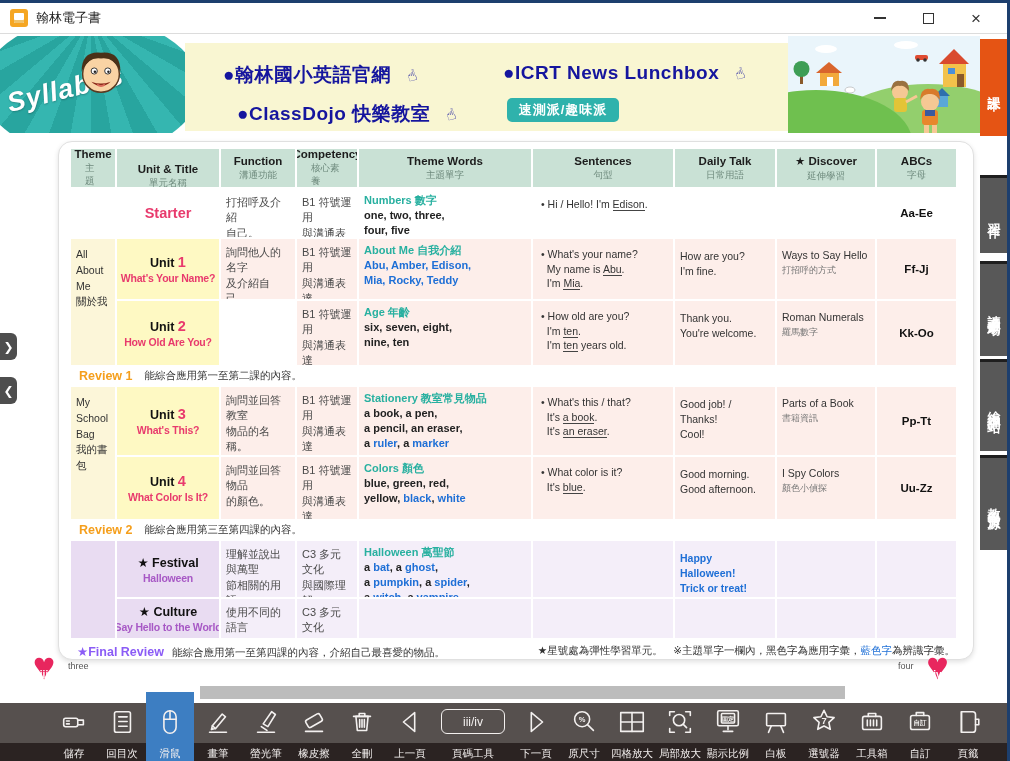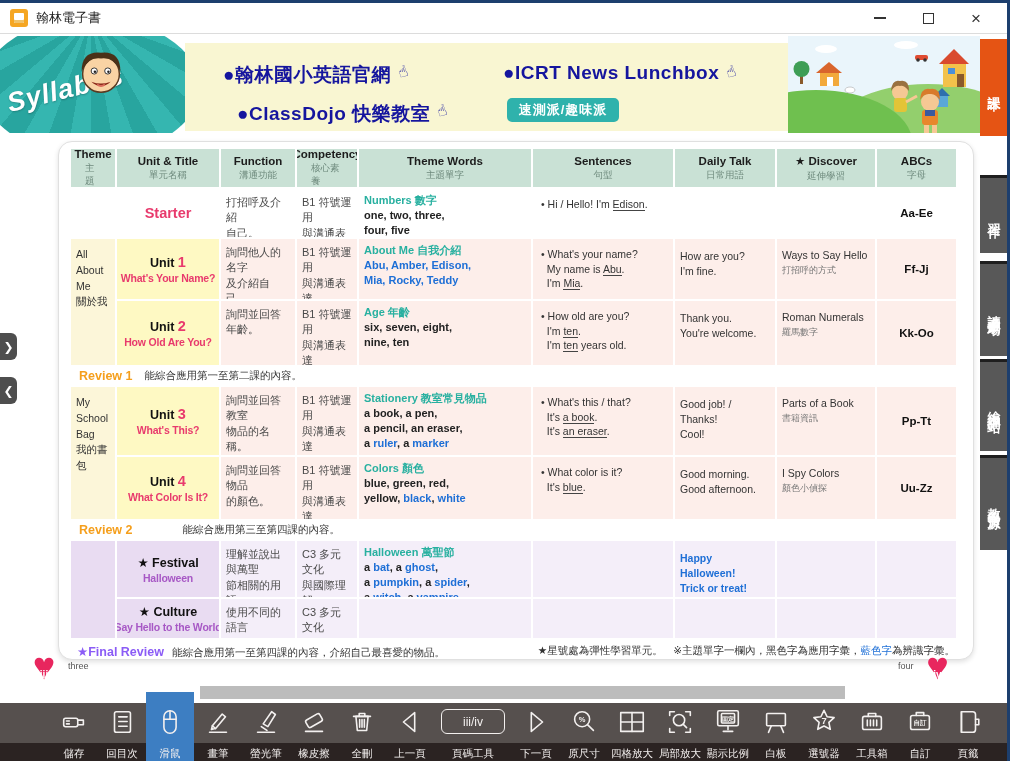--- a/index.html
+++ b/index.html
@@ -18,21 +18,21 @@
   .wc.max span { display:block; width:11px; height:11px; border:1.5px solid #333; }
   .wc.close { font-size:17px; line-height:1; }
 
   
   .banner { position:absolute; left:0; top:33px; width:980px; height:97px; background:#fff; overflow:hidden; }
   .logo-fan { position:absolute; left:-18px; top:-18px; width:218px; height:138px; border-radius:50%;
     background:repeating-conic-gradient(from 140deg at 50% 0%, #35b6b0 0 10deg, #28a59f 10deg 20deg); }
   .logo-text { position:absolute; left:24px; top:56px; transform:rotate(-14deg); color:#fff; font-size:27px; font-weight:bold; font-style:italic; letter-spacing:1px; text-shadow:0 1px 2px rgba(0,0,0,.25); }
   .mascot { position:absolute; left:72px; top:6px; }
   .yellow-panel { position:absolute; left:185px; top:7px; width:603px; height:88px; background:#f9f6d2; }
-  .web-link { position:absolute; display:flex; align-items:flex-start; gap:7px; cursor:pointer; }
+  .web-link { position:absolute; display:flex; align-items:center; gap:16px; cursor:pointer; }
   .web-link .lbl { font-size:19px; font-weight:bold; color:#15159e; letter-spacing:0.5px; }
   .web-link .hand { font-size:16px; color:#15159e; transform:rotate(-18deg); }
   .quiz-btn { position:absolute; left:322px; top:55px; width:112px; height:24px; background:#2fb2ac; color:#fff; font-size:13px; font-weight:bold; border-radius:5px; display:flex; align-items:center; justify-content:center; cursor:pointer; letter-spacing:1px; }
   .scene { position:absolute; left:788px; top:0; }
 
   
   .side-tab { position:absolute; left:980px; width:27px; writing-mode:vertical-rl; text-orientation:upright; text-align:center; color:#fff; font-size:13px; font-weight:bold; letter-spacing:3px; background:#585858; border-top:3px solid #1f1f1f; cursor:pointer; display:flex; align-items:center; justify-content:center; }
   .side-tab.active { background:#e55414; border-top:none; }
 
   
@@ -194,21 +194,21 @@
 
   <div class="edge-arrow a1">❯</div>
   <div class="edge-arrow a2">❮</div>
 
   <div class="page">
     <div id="syl-table" class="syl-table">
         <div class="cell header" style="grid-area: 1 / 1;">
           <div class="h-en">Theme</div>
           <div class="h-zh">主題</div>
         </div>
-        <div class="cell header" style="grid-area: 1 / 2;">
+        <div class="cell header" style="grid-area: 1 / 2; justify-content: space-between;">
           <div class="h-en">Unit &amp; Title</div>
           <div class="h-zh">單元名稱</div>
         </div>
         <div class="cell header" style="grid-area: 1 / 3;">
           <div class="h-en">Function</div>
           <div class="h-zh">溝通功能</div>
         </div>
         <div class="cell header" style="grid-area: 1 / 4;">
           <div class="h-en">Competency</div>
           <div class="h-zh">核心素養</div>
@@ -276,21 +276,20 @@
 I'm fine.</div>
         <div class="cell c-disc bg-pink" style="grid-area: 3 / 8;">
           <div class="disc-en">Ways to Say Hello</div>
           <div class="disc-zh">打招呼的方式</div>
         </div>
         <div class="cell c-abcs bg-pink" style="grid-area: 3 / 9;">Ff-Jj</div>
         <div class="cell c-title bg-pink-dark" style="grid-area: 4 / 2;">
           <div class="t1">Unit <span class="crimson">2</span></div>
           <div class="t2"><span class="crimson">How Old Are You?</span></div>
         </div>
-        <div class="cell c-func bg-pink" style="grid-area: 4 / 3;">詢問並回答年齡。</div>
         <div class="cell c-comp bg-pink" style="grid-area: 4 / 4;">B1 符號運用
 與溝通表達
 A2 系統思考
 與解決問題</div>
         <div class="cell c-words bg-pink" style="grid-area: 4 / 5;">
           <div class="wcat">Age 年齡</div>
           <div class="wlist">six, seven, eight,
 nine, ten</div>
         </div>
         <div class="cell c-sent bg-pink" style="grid-area: 4 / 6;">• How old are you?
@@ -350,21 +349,21 @@
         </div>
         <div class="cell c-sent bg-pink" style="grid-area: 7 / 6;">• What color is it?
   It's <span class="u">blue</span>.</div>
         <div class="cell c-daily bg-pink" style="grid-area: 7 / 7;">Good morning.
 Good afternoon.</div>
         <div class="cell c-disc bg-pink" style="grid-area: 7 / 8;">
           <div class="disc-en">I Spy Colors</div>
           <div class="disc-zh">顏色小偵探</div>
         </div>
         <div class="cell c-abcs bg-pink" style="grid-area: 7 / 9;">Uu-Zz</div>
-        <div class="review-strip" style="grid-area: 8 / 1 / auto / -1; gap: 38px;">
+        <div class="review-strip" style="grid-area: 8 / 1 / auto / -1;">
           <span class="rev-label">Review 2</span>
           <span class="rev-text">能綜合應用第三至第四課的內容。</span>
         </div>
         <div class="cell c-theme t-purple" style="grid-area: 9 / 1 / span 2;"></div>
         <div class="cell c-title bg-purple-dark" style="grid-area: 9 / 2;">
           <div class="t1">★ Festival</div>
           <div class="t2"><span class="purple">Halloween</span></div>
         </div>
         <div class="cell c-func bg-purple" style="grid-area: 9 / 3;">理解並說出與萬聖
 節相關的用語。</div>

